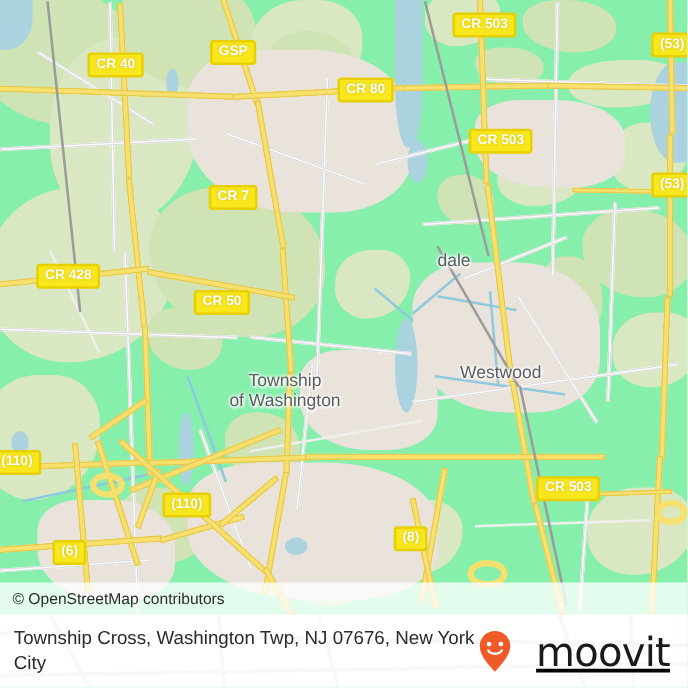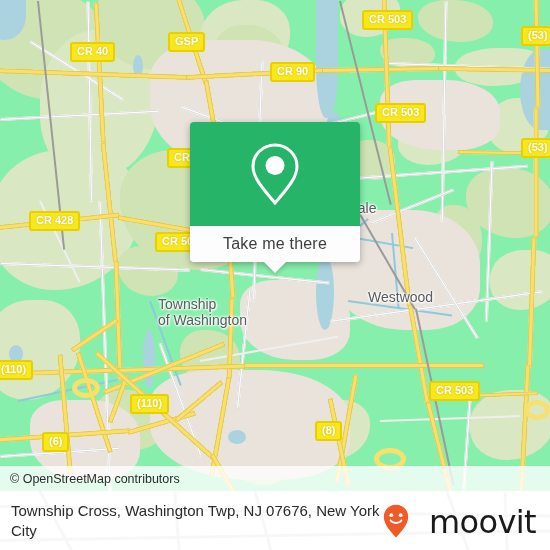--- a/index.html
+++ b/index.html
@@ -34,21 +34,21 @@
     position: absolute; background: #f8e71c; border: 2px solid #e8d000;
     border-radius: 3px; color: #ffffff; font-weight: bold; font-size: 11px;
     padding: 1px 5px 2px 5px; line-height: 13px; white-space: nowrap;
     text-shadow: 0 0 2px rgba(150,130,0,.45);
     font-family: "Liberation Sans", sans-serif;
   }
 
   
   .place {
     position: absolute; color: #5b5b60; font-size: 14px; line-height: 16px;
-    text-align: left; white-space: nowrap;
+    text-align: center; white-space: nowrap;
     text-shadow: 0 0 3px #fff, 0 0 3px #fff, 0 0 3px #fff, 1px 1px 2px #fff;
     font-family: "Liberation Sans", sans-serif;
   }
 
   
   #popup {
     position: absolute; left: 190px; top: 122px; width: 170px; height: 140px;
     border-radius: 4px; overflow: visible;
     box-shadow: 0 2px 7px rgba(0,0,0,.30);
     z-index: 40;
@@ -93,21 +93,21 @@
   #footer-ghost { position: absolute; left:0; top:0; width:550px; height:59px; opacity:.10; }
   #footer-ghost .g { position: absolute; background: #b9b9b9; transform-origin: 0 50%; }
   #footer-address {
     position: relative; z-index: 2;
     font-size: 15px; line-height: 20px; color: #2b2b2b;
     padding-left: 11px; max-width: 390px;
     font-family: "Liberation Sans", sans-serif;
   }
   #footer-logo {
     position: relative; z-index: 2; display: flex; align-items: center;
-    padding-right: 14px; gap: 20px;
+    padding-right: 14px; gap: 20px; text-decoration: underline;
   }
   #logo-pin { width: 26px; height: 34px; display:block; }
   #logo-word {
     font-size: 32px; color: #1a1a1a; letter-spacing: -0.6px;
     font-family: "DejaVu Sans", sans-serif; font-weight: 500;
     line-height: 34px; position: relative; top: 1px;
   }
 </style>
 </head>
 <body>
@@ -244,21 +244,21 @@
 
     <div class="rail" style="left:350px; top:196px; width:130px; height:2px; transform:rotate(60deg);"></div>
     <div class="rail" style="left:416px; top:308px; width:180px; height:2px; transform:rotate(78deg);"></div>
     <div class="rail" style="left:340px; top:0px;   width:210px; height:2px; transform:rotate(76deg);"></div>
     <div class="rail" style="left:38px;  top:0px;   width:250px; height:2px; transform:rotate(84deg);"></div>
 
     <div class="shield" style="left:362px; top:10px;">CR 503</div>
     <div class="shield" style="left:521px; top:26px;">(53)</div>
     <div class="shield" style="left:168px; top:32px;">GSP</div>
     <div class="shield" style="left:70px;  top:42px;">CR 40</div>
-    <div class="shield" style="left:270px; top:62px;">CR 90</div>
+    <div class="shield" style="left:270px; top:62px;">CR 80</div>
     <div class="shield" style="left:375px; top:103px;">CR 503</div>
     <div class="shield" style="left:521px; top:138px;">(53)</div>
     <div class="shield" style="left:167px; top:148px; z-index:5;">CR 7</div>
     <div class="shield" style="left:29px;  top:211px;">CR 428</div>
     <div class="shield" style="left:155px; top:232px; z-index:5;">CR 50</div>
     <div class="shield" style="left:-6px;  top:360px;">(110)</div>
     <div class="shield" style="left:429px; top:381px;">CR 503</div>
     <div class="shield" style="left:130px; top:394px;">(110)</div>
     <div class="shield" style="left:315px; top:421px;">(8)</div>
     <div class="shield" style="left:42px;  top:432px;">(6)</div>
@@ -267,32 +267,20 @@
       <div>Township</div>
       <div>of Washington</div>
     </div>
     <div class="place" style="left:350px; top:200px; text-align:left;">
       <div>dale</div>
     </div>
     <div class="place" style="left:368px; top:289px; text-align:left;">
       <div>Westwood</div>
     </div>
 
-    <div id="popup">
-      <div id="popup-top">
-        <svg width="52" height="66" viewBox="0 0 52 66">
-          <path d="M26 4 C13.8 4 4 13.6 4 25.4 C4 38 17 51 26 62 C35 51 48 38 48 25.4 C48 13.6 38.2 4 26 4 Z" fill="none" stroke="#ffffff" stroke-width="3"></path>
-          <circle cx="26" cy="24.5" r="9.5" fill="#ffffff"></circle>
-        </svg>
-      </div>
-      <div id="popup-bottom">
-        <span id="popup-label">Take me there</span>
-      </div>
-      <div id="popup-tail"></div>
-    </div>
 
     <div id="attribution">
       <span id="attribution-text">© OpenStreetMap contributors</span>
     </div>
   </div>
 
   <div id="footer">
     <div id="footer-ghost">
       <div class="g" style="left:30px;  top:-20px; width:120px; height:3px; transform:rotate(62deg);"></div>
 

